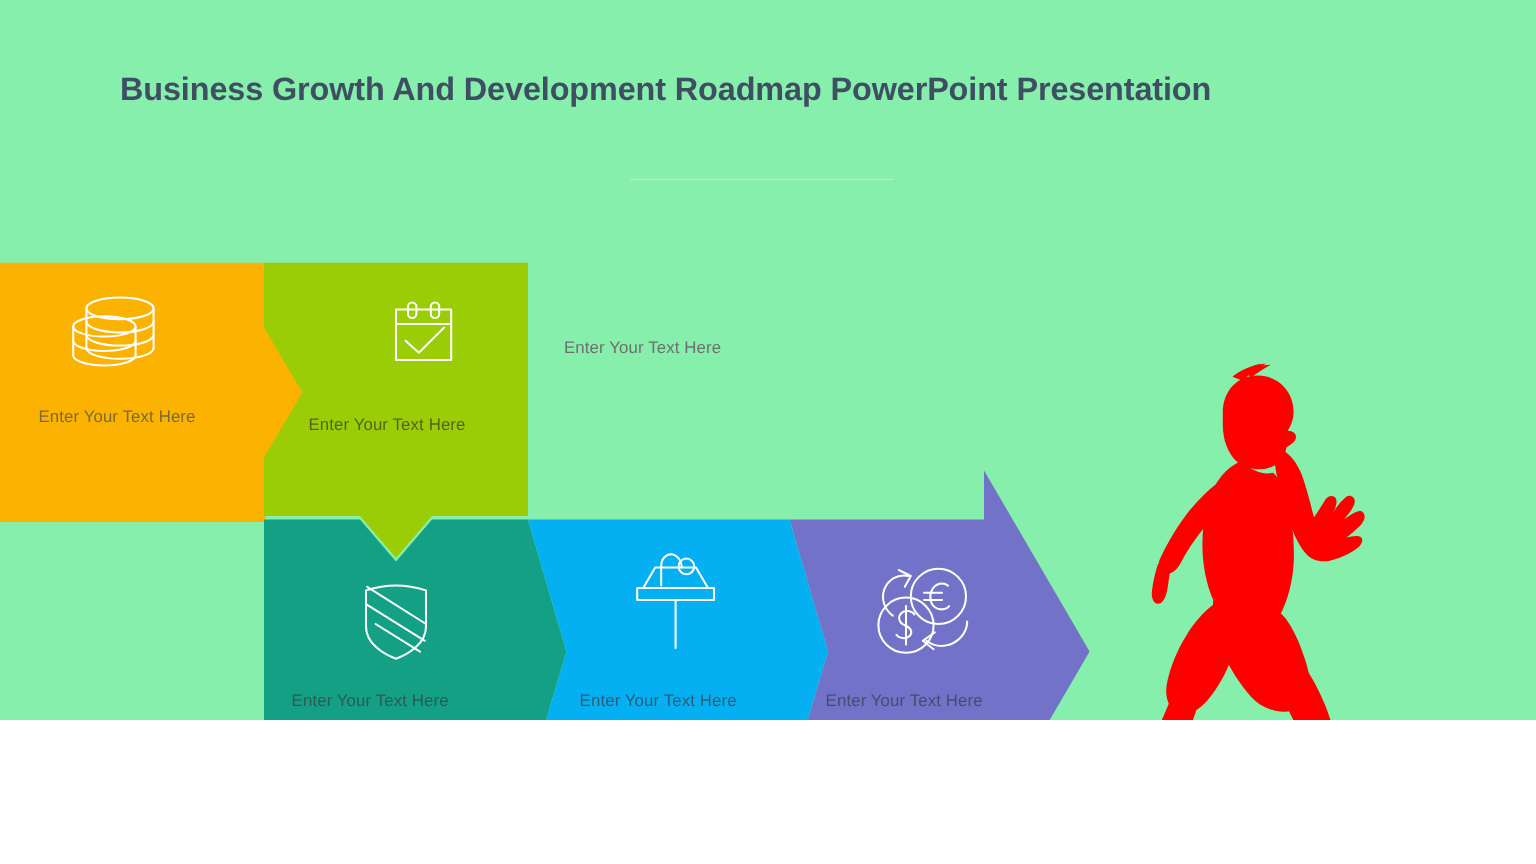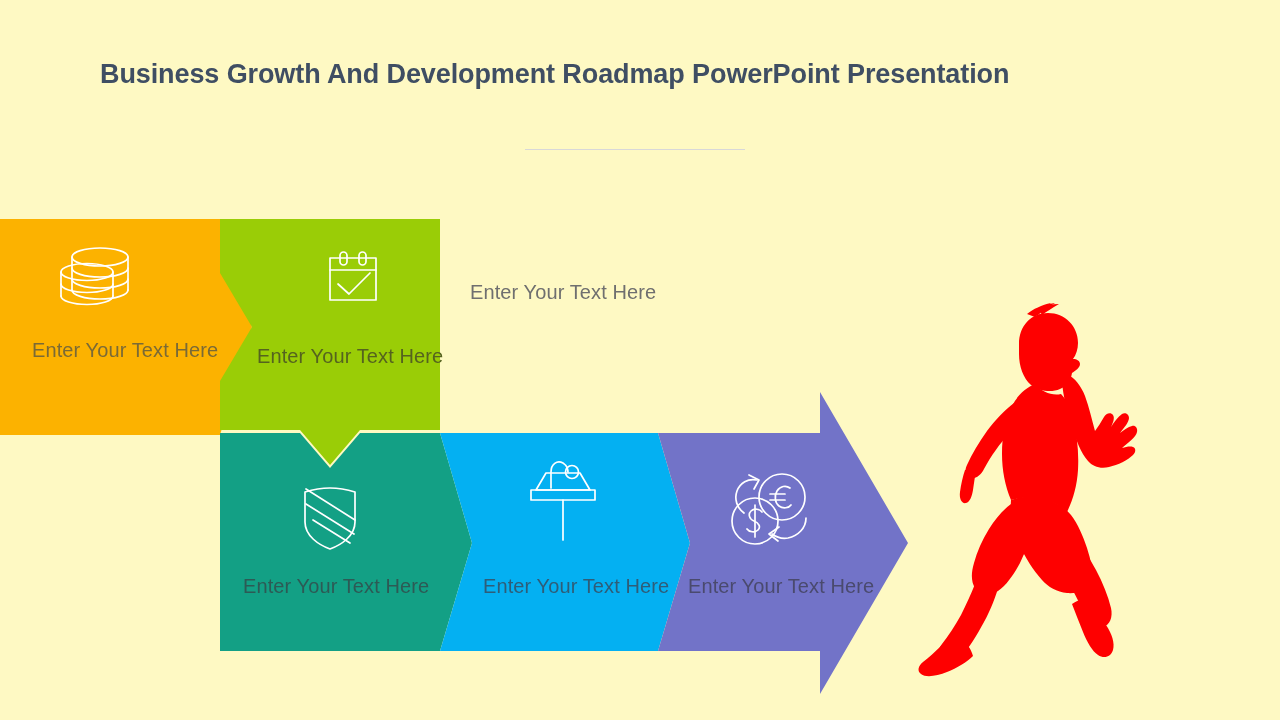--- a/index.html
+++ b/index.html
@@ -10,22 +10,22 @@
   body {
     width: 1280px;
     height: 720px;
     background: #ffffff;
     font-family: "Liberation Sans", sans-serif;
     overflow: hidden;
   }
   .slide {
     position: relative;
     width: 1280px;
-    height: 720px;
-    background: #fef9c3;
+    height: 600px;
+    background: #86efac;
     overflow: hidden;
   }
 
   
   .slide-title {
     position: absolute;
     left: 100px;
     top: 58px;
     width: 1090px;
     font-size: 27px;
@@ -52,21 +52,21 @@
     width: 1280px;
     height: 720px;
   }
   .diagram > svg {
     display: block;
   }
 
   
   .step-label {
     position: absolute;
-    font-size: 20px;
+    font-size: 14px;
     color: #5a5a5a;
     white-space: nowrap;
     letter-spacing: 0.1px;
   }
   .label-orange  { left: 32px;  top: 339px; color: #7a6a36; }
   .label-green   { left: 257px; top: 345px; color: #55631f; }
   .label-float   { left: 470px; top: 281px; color: #6f6f6f; }
   .label-teal    { left: 243px; top: 575px; color: #2d5a55; }
   .label-blue    { left: 483px; top: 575px; color: #2f5d78; }
   .label-purple  { left: 688px; top: 575px; color: #4a4a6e; }

